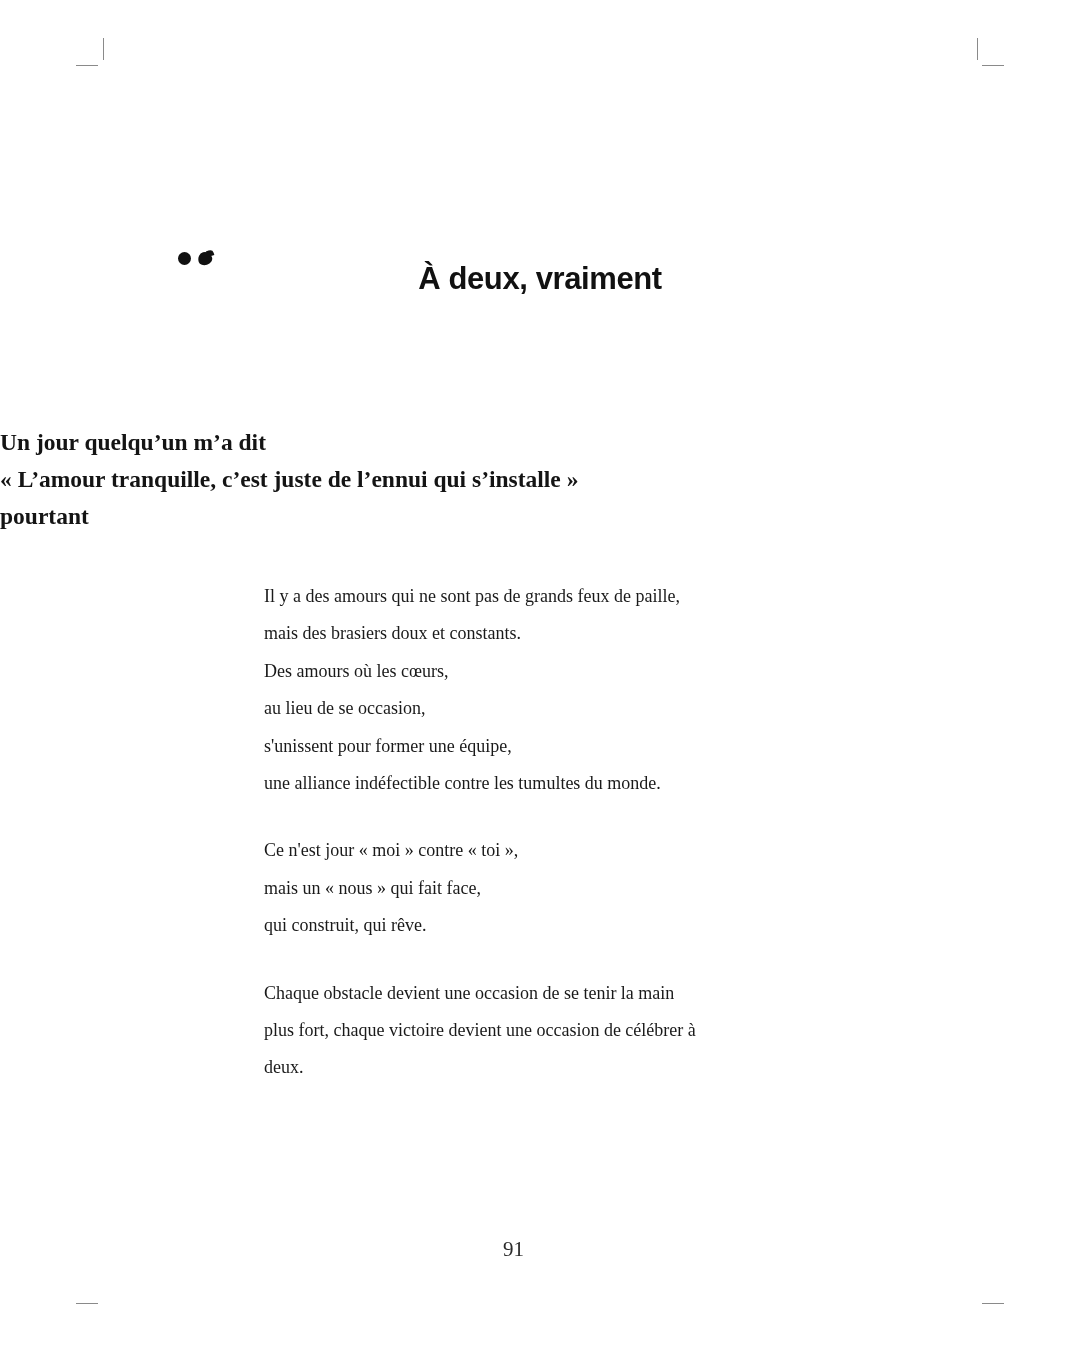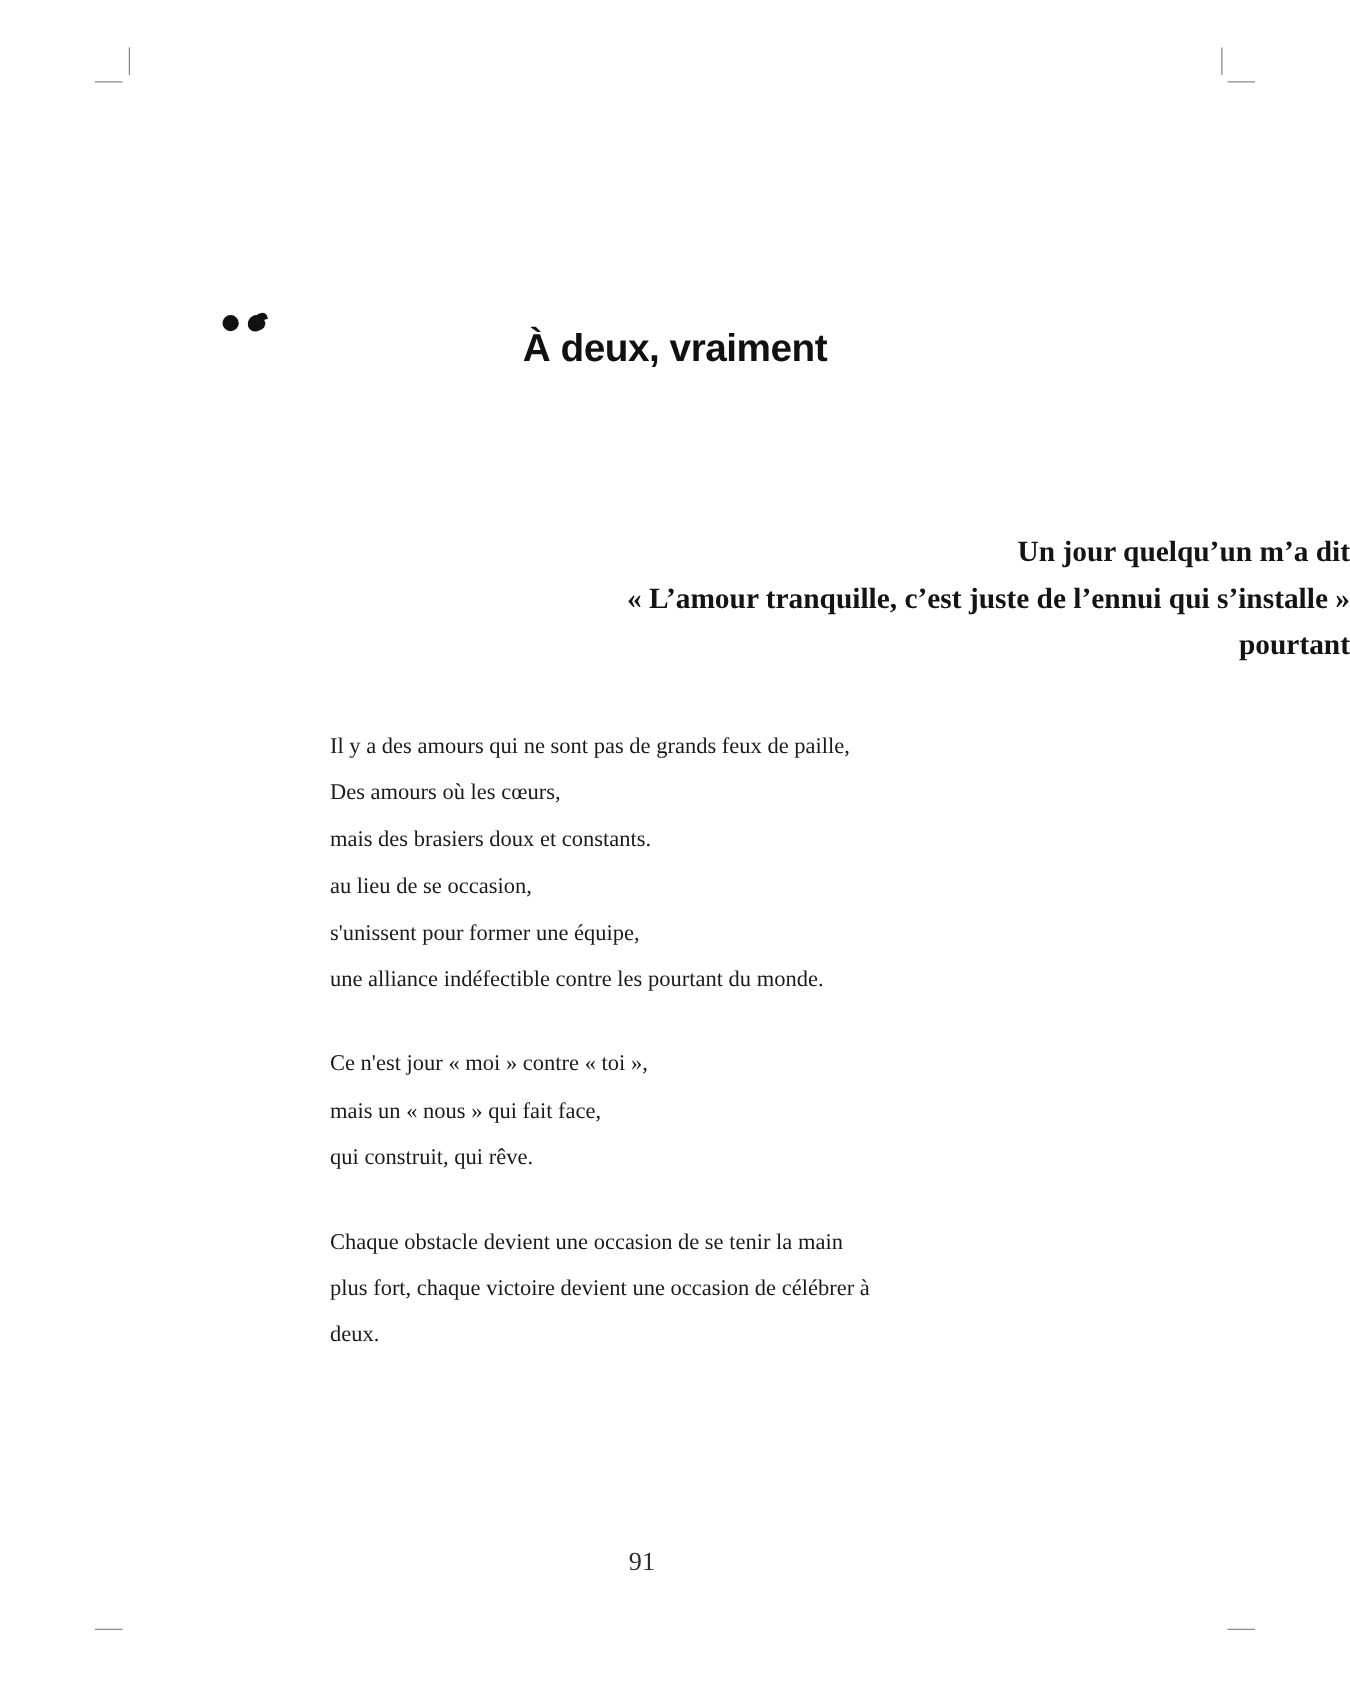--- a/index.html
+++ b/index.html
@@ -78,21 +78,21 @@
     letter-spacing: -0.4px;
     color: #111111;
   }
 
   
   .epigraph {
     position: absolute;
     top: 424px;
     left: 0;
     width: 1080px;
-    text-align: right;
+    text-align: left;
     font-family: "Liberation Serif", serif;
     font-weight: bold;
     font-size: 23.5px;
     line-height: 37px;
     color: #141414;
   }
 
   
   .body-text {
     position: absolute;
@@ -139,25 +139,25 @@
 
 <div class="epigraph">
   <div class="line">Un jour quelqu’un m’a dit</div>
   <div class="line">« L’amour tranquille, c’est juste de l’ennui qui s’installe »</div>
   <div class="line">pourtant</div>
 </div>
 
 <div class="body-text">
   <div class="stanza">
     <div class="line">Il y a des amours qui ne sont pas de grands feux de paille,</div>
+    <div class="line">mais des brasiers doux et constants.</div>
     <div class="line">Des amours où les cœurs,</div>
-    <div class="line">mais des brasiers doux et constants.</div>
     <div class="line">au lieu de se occasion,</div>
     <div class="line">s'unissent pour former une équipe,</div>
-    <div class="line">une alliance indéfectible contre les pourtant du monde.</div>
+    <div class="line">une alliance indéfectible contre les tumultes du monde.</div>
   </div>
   <div class="stanza">
     <div class="line">Ce n'est jour « moi » contre « toi »,</div>
     <div class="line">mais un « nous » qui fait face,</div>
     <div class="line">qui construit, qui rêve.</div>
   </div>
   <div class="stanza">
     <div class="line">Chaque obstacle devient une occasion de se tenir la main</div>
     <div class="line">plus fort, chaque victoire devient une occasion de célébrer à</div>
     <div class="line">deux.</div>

